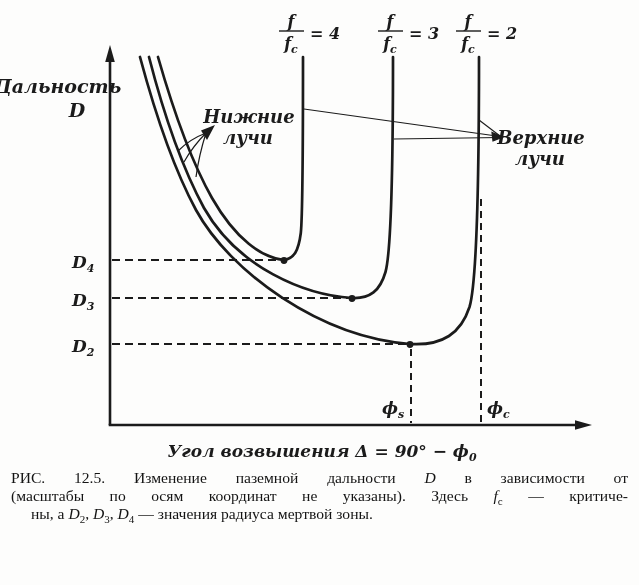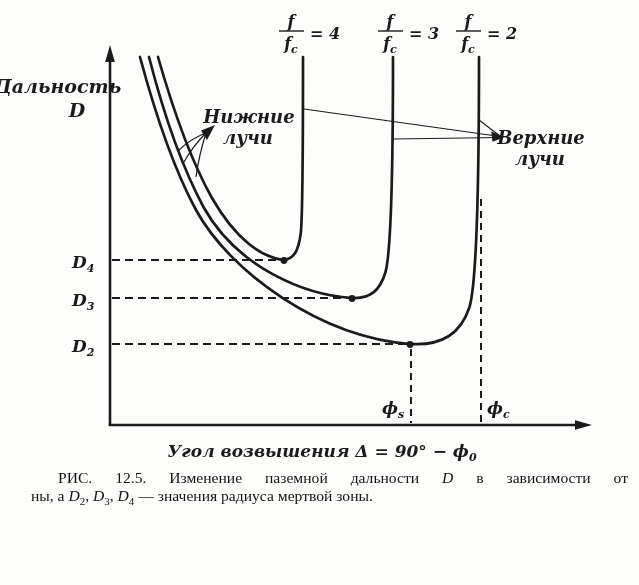--- a/index.html
+++ b/index.html
@@ -7,21 +7,21 @@
   .figure-svg{position:absolute;left:0;top:0;}
   .fig-label{font-family:"DejaVu Serif","Liberation Serif",serif;font-style:italic;font-weight:bold;fill:#1b1b1b;}
   .fs19{font-size:19px;} .fs18{font-size:18px;} .fs17{font-size:17px;} .fs16{font-size:16px;}
   .subts{font-size:11px;}
   .ink{stroke:#1b1b1b;}
   .caption{position:absolute;left:0;top:464px;width:639px;box-sizing:border-box;
            padding:5px 11px 0 11px;
            font-family:"Liberation Serif","DejaVu Serif",serif;
            font-size:15.6px;line-height:17.8px;color:#141414;}
   .cap-line{white-space:normal;}
-  .cap-line.just{text-align:justify;text-align-last:justify;margin-left:47px;}
+  .cap-line.just{text-align:justify;text-align-last:justify;}
   .cap-line.last{padding-left:20px;}
   .caption i{font-style:italic;}
   .caption sub{font-size:11px;line-height:0;}
 </style>
 </head>
 <body>
 
 <div class="page">
 
   <svg class="figure-svg" width="639" height="465" viewBox="0 0 639 465">
@@ -99,16 +99,17 @@
     <text x="487" y="414" class="fig-label fs17"><tspan>ϕ</tspan><tspan dy="4" class="subts">c</tspan></text>
 
     <text x="249" y="123" text-anchor="middle" class="fig-label fs18">Нижние</text>
     <text x="248" y="144" text-anchor="middle" class="fig-label fs18">лучи</text>
     <text x="541" y="144" text-anchor="middle" class="fig-label fs18">Верхние</text>
     <text x="540" y="165" text-anchor="middle" class="fig-label fs18">лучи</text>
   </svg>
 
   <div class="caption">
     <div class="cap-line just"><span>РИС. 12.5. Изменение паземной дальности </span><i>D</i><span> в зависимости от</span></div>
+    <div class="cap-line just"><span>(масштабы по осям координат не указаны). Здесь </span><i>f</i><sub>c</sub><span> — критиче-</span></div>
     <div class="cap-line last"><span>ны, а </span><i>D</i><sub>2</sub><span>, </span><i>D</i><sub>3</sub><span>, </span><i>D</i><sub>4</sub><span> — значения радиуса мертвой зоны.</span></div>
   </div>
 
 </div>
 
 </body></html>

